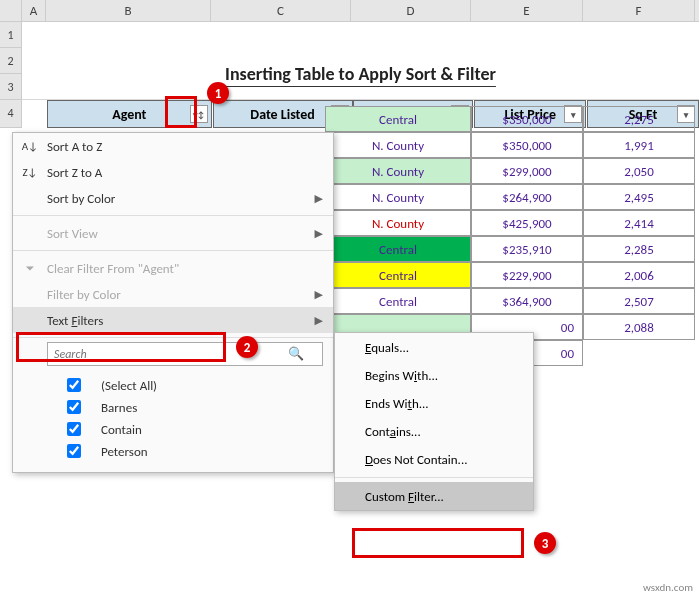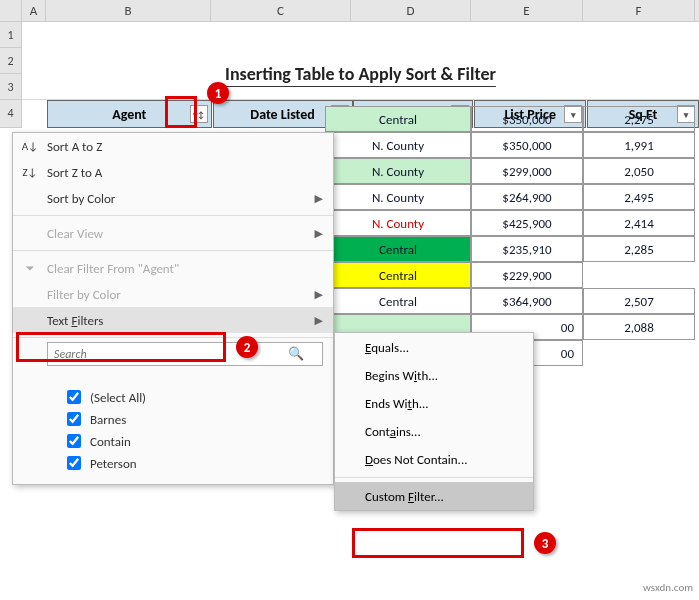--- a/index.html
+++ b/index.html
@@ -8,35 +8,35 @@
 .col-hdr { border-right: 1px solid #ccc; color: #444; font-size: 13px; text-align: center; line-height: 22px; }
 .row-headers { position: absolute; left: 0; top: 22px; width: 22px; }
 .row-hdr { height: 26px; border-bottom: 1px solid #ccc; border-right: 1px solid #ccc; background: #e6e6e6; color: #444; font-size: 12px; text-align: center; line-height: 26px; }
 .grid { position: absolute; left: 22px; top: 22px; right: 0; }
 .title-row { height: 52px; display: flex; align-items: center; justify-content: center; font-size: 18px; font-weight: bold; color: #222; border-bottom: 1px solid #d9d9d9; text-decoration: underline; text-underline-offset: 6px; text-decoration-color: #333; }
 .header-row { display: flex; height: 28px; justify-content: space-between; }
 .th { background: #cbe0ec; border: 1px solid #666; font-size: 14px; font-weight: bold; color: #000; display: flex; align-items: center; justify-content: center; position: relative; }
 .th .drop { position: absolute; right: 3px; top: 4px; width: 18px; height: 18px; background: #fff; border: 1px solid #999; display: flex; align-items: center; justify-content: center; font-size: 9px; color: #555; }
 .data-rows { position: absolute; left: 325px; top: 106px; }
 .data-row { display: flex; height: 26px; }
-.td { border: 1px solid #999; font-size: 13px; display: flex; align-items: center; justify-content: center; color: #0f172a; }
+.td { border: 1px solid #999; font-size: 13px; display: flex; align-items: center; justify-content: center; color: #4c1d95; }
 .area-green { background: #c6efce; }
 .area-bright { background: #00b050; }
 .area-yellow { background: #ffff00; }
 .area-red { color: #c00; }
 .context-menu { position: absolute; left: 12px; top: 132px; width: 322px; background: #fafafa; border: 1px solid #bbb; box-shadow: 2px 2px 6px rgba(0,0,0,0.25); font-size: 13px; color: #333; }
 .cm-item { height: 26px; display: flex; align-items: center; padding-left: 34px; position: relative; }
 .cm-item.disabled { color: #aaa; }
 .cm-item .arrow { position: absolute; right: 10px; color: #666; font-size: 11px; }
 .cm-icon { position: absolute; left: 8px; width: 18px; text-align: center; font-size: 11px; }
 .cm-sep { height: 1px; background: #ddd; margin: 4px 0; }
-.cm-search { margin: 4px 10px 16px 34px; }
+.cm-search { margin: 4px 10px 4px 34px; }
 .cm-search input { width: 100%; height: 24px; border: 1px solid #aaa; padding: 0 6px; font-size: 12px; font-style: italic; color: #888; }
 .cm-checks { padding: 4px 10px 10px 50px; }
-.cm-check { height: 22px; display: flex; align-items: center; gap: 6px; font-size: 13px; }
+.cm-check { height: 22px; display: flex; align-items: center; gap: 17px; font-size: 13px; }
 .cm-check input { width: 14px; height: 14px; }
 .hl-red { border: 3px solid #d00; position: absolute; pointer-events: none; }
 .callout { position: absolute; width: 22px; height: 22px; border-radius: 50%; background: #d00; color: #fff; font-size: 13px; font-weight: bold; display: flex; align-items: center; justify-content: center; box-shadow: 2px 2px 3px rgba(0,0,0,0.3); }
 .submenu { position: absolute; left: 334px; top: 332px; width: 200px; background: #fafafa; border: 1px solid #bbb; box-shadow: 2px 2px 6px rgba(0,0,0,0.25); font-size: 13px; }
 .sm-item { height: 28px; display: flex; align-items: center; padding-left: 30px; }
 .sm-item.hl { background: #c8c8c8; }
 .sm-sep { height: 1px; background: #ddd; margin: 4px 0; }
 .watermark { position: absolute; right: 6px; bottom: 6px; font-size: 11px; color: #888; margin-top: 40px; }
 .u { text-decoration: underline; }
 .tf-hl { background: #e2e2e2; }
@@ -117,20 +117,21 @@
       <div class="td" style="width:112px">2,414</div>
     </div>
   <div class="data-row">
       <div class="td area-bright" style="width:146px">Central</div>
       <div class="td" style="width:112px">$235,910</div>
       <div class="td" style="width:112px">2,285</div>
     </div>
   <div class="data-row">
       <div class="td area-yellow" style="width:146px">Central</div>
       <div class="td" style="width:112px">$229,900</div>
+      <div class="td" style="width:112px">2,006</div>
     </div>
   <div class="data-row">
       <div class="td" style="width:146px">Central</div>
       <div class="td" style="width:112px">$364,900</div>
       <div class="td" style="width:112px">2,507</div>
     </div>
   <div class="data-row">
       <div class="td area-green" style="width:146px;border-left:none"></div>
       <div class="td" style="width:112px;justify-content:flex-end;padding-right:8px">00</div>
       <div class="td" style="width:112px">2,088</div>
@@ -149,21 +150,21 @@
   <div class="cm-item">
       <span class="cm-icon">Z↓</span>
       <span>Sort Z to A</span>
     </div>
   <div class="cm-item">
       <span>Sort by Color</span>
       <span class="arrow">▶</span>
     </div>
   <div class="cm-sep"></div>
   <div class="cm-item disabled">
-      <span>Clear View</span>
+      <span>Sort View</span>
       <span class="arrow">▶</span>
     </div>
   <div class="cm-sep"></div>
   <div class="cm-item disabled">
       <span class="cm-icon">⏷</span>
       <span>Clear Filter From "Agent"</span>
     </div>
   <div class="cm-item disabled">
       <span>Filter by Color</span>
       <span class="arrow">▶</span>

